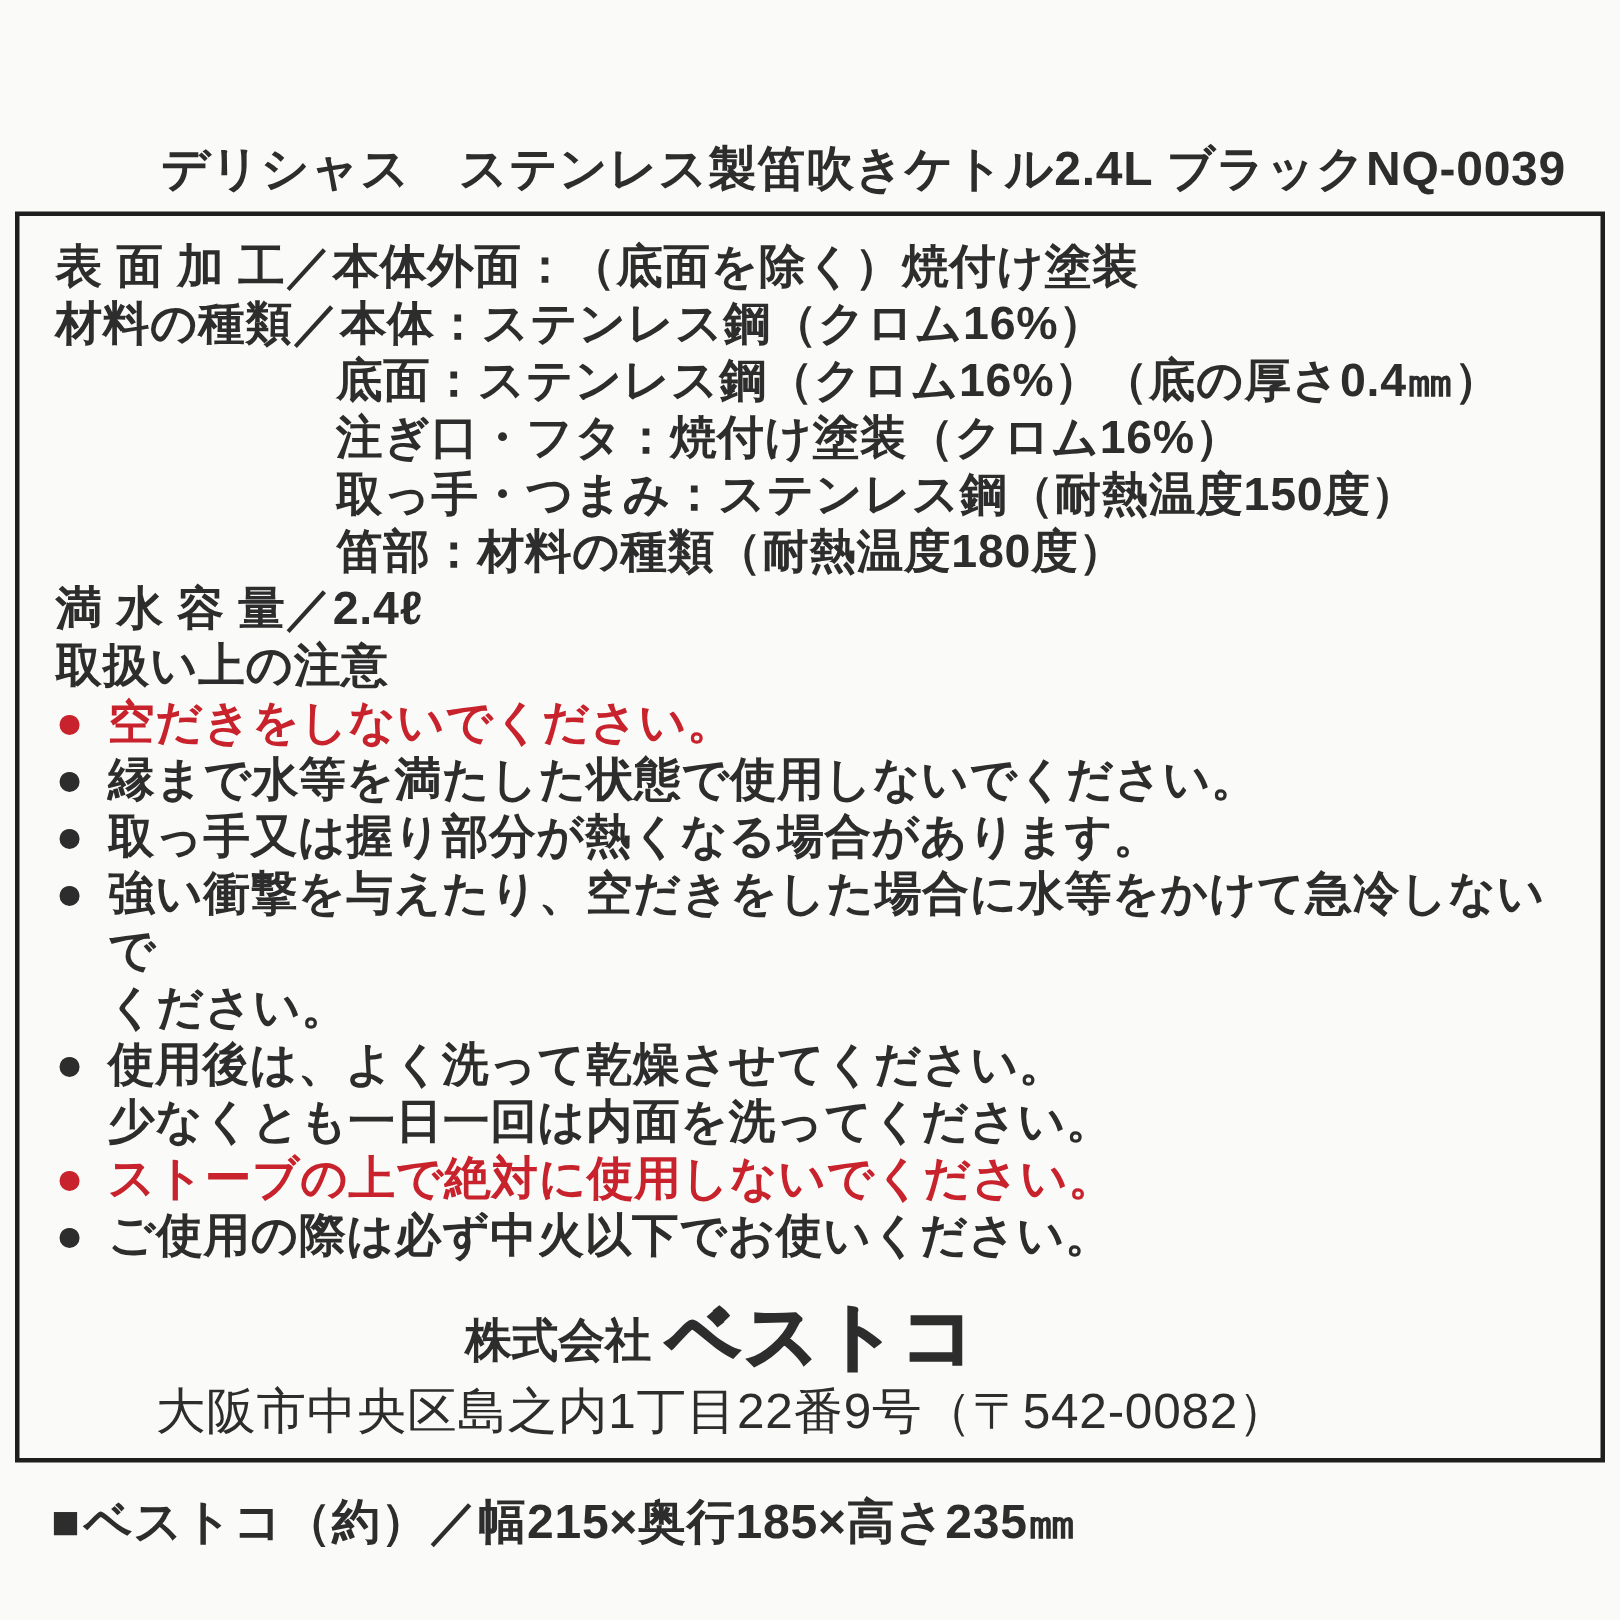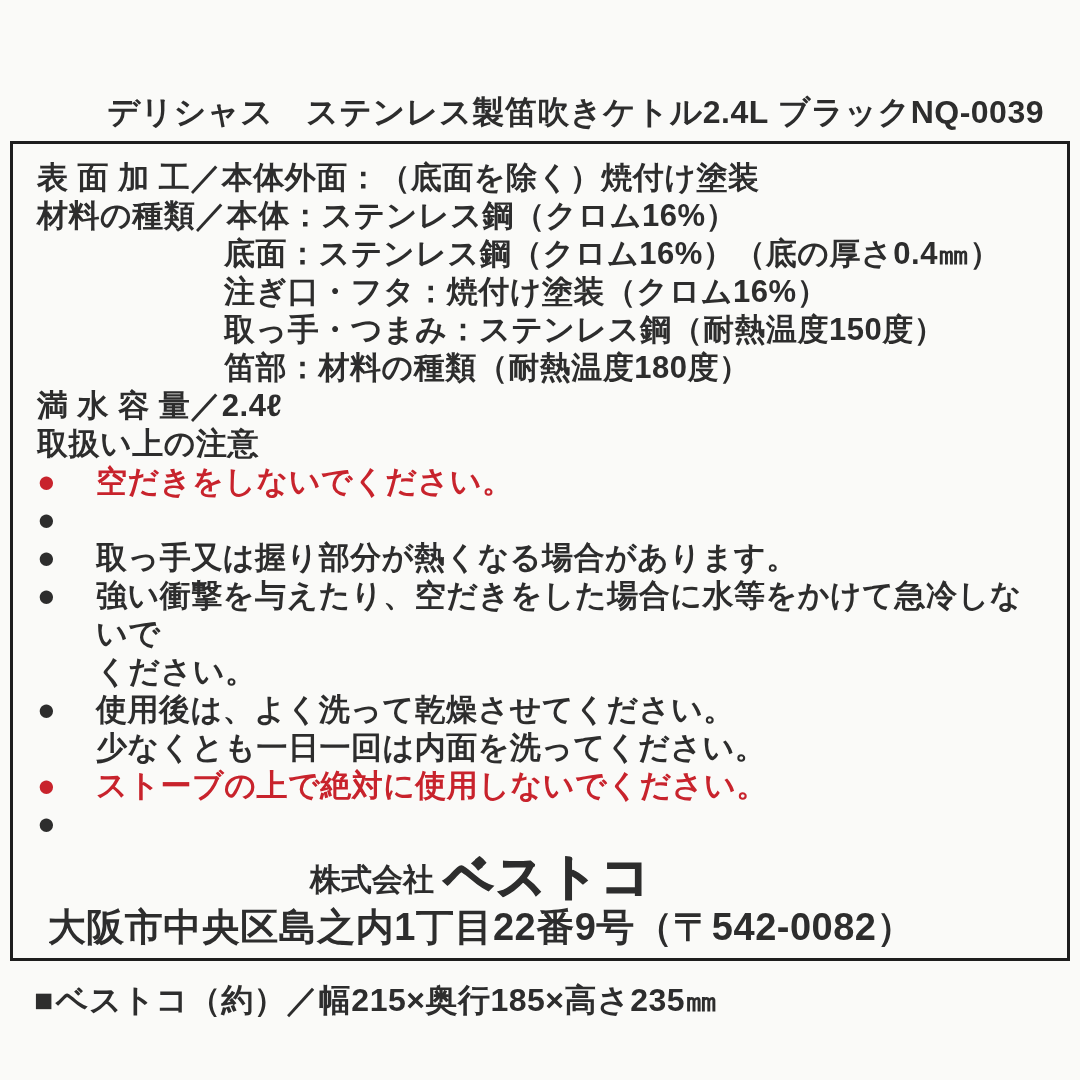--- a/index.html
+++ b/index.html
@@ -42,44 +42,44 @@
     font-weight: 700;
     line-height: 38px;
     letter-spacing: 0.5px;
   }
   .spec-line.indent { padding-left: 187px; }
   .notice-item { display: flex; }
   .notice-item .bullet {
     flex: 0 0 auto;
     width: 35px;
   }
-  .notice-item .text { white-space: pre-line; margin-left: 24px; }
+  .notice-item .text { white-space: pre-line; }
   .red { color: var(--red, #c8232c); }
   
   .company {
-    margin: 5px auto 0 0;
+    margin: 20px auto 0 0;
     width: 88%;
     text-align: center;
   }
   .company-name-row {
     font-size: 31px;
     font-weight: 600;
     line-height: 56px;
   }
   .company-logo {
     font-size: 49px;
     font-weight: 900;
     letter-spacing: 2px;
     -webkit-text-stroke: 1.5px currentColor;
     vertical-align: -3px;
     margin-left: 10px;
   }
   .company-address {
-    font-size: 38px;
-    font-weight: 700;
+    font-size: 33px;
+    font-weight: 400;
     line-height: 38px;
     letter-spacing: 0.5px;
   }
   
   .footer-line {
     display: flex;
     align-items: baseline;
     padding: 18px 0 0 24px;
     font-size: 32px;
     font-weight: 600;
@@ -108,20 +108,21 @@
     <div class="spec-line">満 水 容 量／2.4ℓ</div>
 
     <div class="notice-heading">取扱い上の注意</div>
 
     <div class="notice-item red">
       <span class="bullet">●</span>
       <span class="text">空だきをしないでください。</span>
     </div>
     <div class="notice-item">
       <span class="bullet">●</span>
+      <span class="text">縁まで水等を満たした状態で使用しないでください。</span>
     </div>
     <div class="notice-item">
       <span class="bullet">●</span>
       <span class="text">取っ手又は握り部分が熱くなる場合があります。</span>
     </div>
     <div class="notice-item">
       <span class="bullet">●</span>
       <span class="text">強い衝撃を与えたり、空だきをした場合に水等をかけて急冷しないで
 ください。</span>
     </div>
@@ -129,20 +130,21 @@
       <span class="bullet">●</span>
       <span class="text">使用後は、よく洗って乾燥させてください。
 少なくとも一日一回は内面を洗ってください。</span>
     </div>
     <div class="notice-item red">
       <span class="bullet">●</span>
       <span class="text">ストーブの上で絶対に使用しないでください。</span>
     </div>
     <div class="notice-item">
       <span class="bullet">●</span>
+      <span class="text">ご使用の際は必ず中火以下でお使いください。</span>
     </div>
 
     <div class="company">
       <div class="company-name-row">
         <span>株式会社</span><span class="company-logo">ベストコ</span>
       </div>
       <div class="company-address">大阪市中央区島之内1丁目22番9号（〒542-0082）</div>
     </div>
 
   </div>

